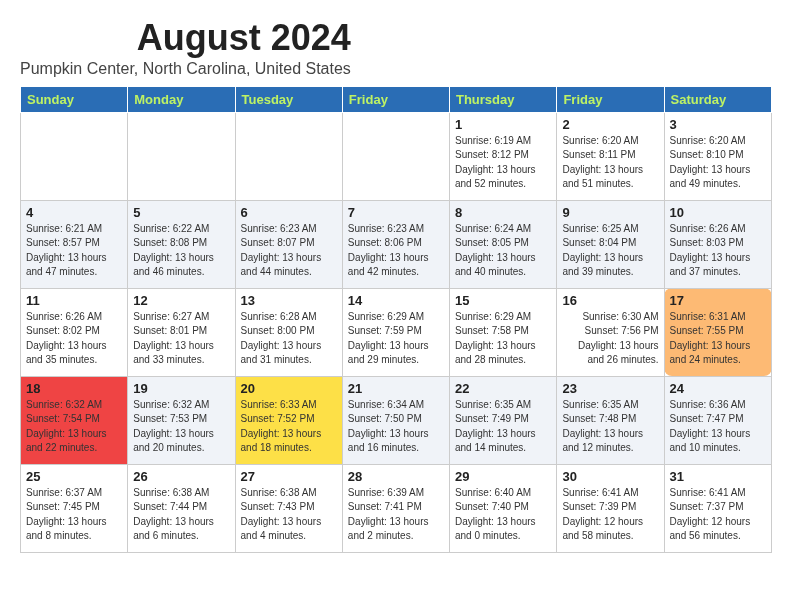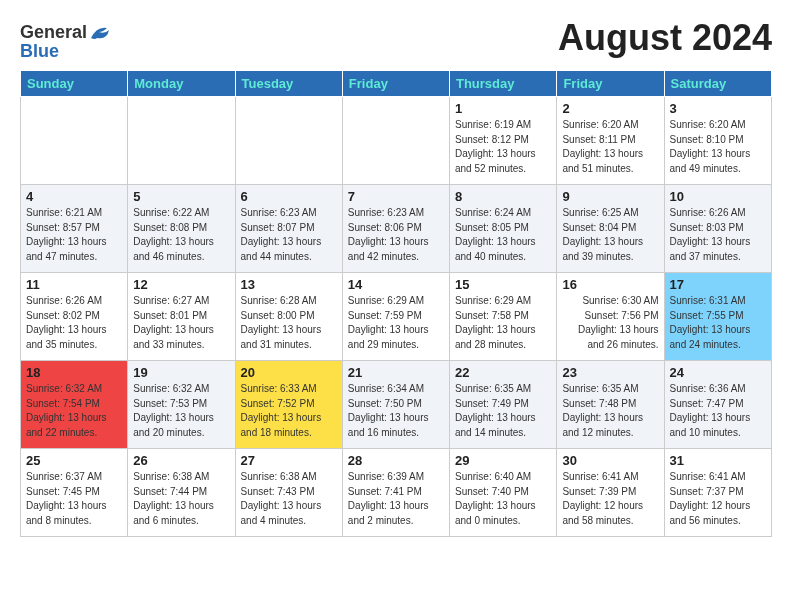--- a/index.html
+++ b/index.html
@@ -57,21 +57,21 @@
       color: #444;
       margin-top: 2px;
     }
     .calendar {
       width: 100%;
       border-collapse: collapse;
       margin-top: 8px;
     }
     .calendar th {
       background: #2a6db5;
-      color: #5eead4;
+      color: #bef264;
       font-size: 13px;
       font-weight: bold;
       padding: 5px 6px;
       text-align: left;
       border: 1px solid #fff;
     }
     .calendar td {
       border: 1px solid #ccc;
       vertical-align: top;
       padding: 4px 5px;
@@ -100,33 +100,23 @@
       font-size: 10px;
       color: #333;
       line-height: 1.45;
     }
   </style>
 </head>
 <body>
 
 <div class="page">
   <div class="header-row">
-    <div class="logo">
-      <div class="logo-text">
-        <span class="logo-general">General</span>
-        <svg class="logo-bird" viewBox="0 0 22 18" xmlns="http://www.w3.org/2000/svg">
-          <path d="M2 14 Q8 2 18 4 Q14 8 10 8 Q16 10 20 6 Q18 16 8 14 Q6 16 2 14Z" fill="#2a6db5"></path>
-        </svg>
-      </div>
-      <div style="margin-top:-2px;">
-        <span class="logo-blue">Blue</span>
-      </div>
-    </div>
     <div class="title-block">
       <div class="main-title">August 2024</div>
+      <div class="subtitle">Pumpkin Center, North Carolina, United States</div>
     </div>
   </div>
 
   <table class="calendar">
     <thead>
       <tr>
         <th>Sunday</th>
         <th>Monday</th>
         <th>Tuesday</th>
         <th>Friday</th>
@@ -250,21 +240,21 @@
 Daylight: 13 hours
 and 28 minutes.</div>
           </td>
           <td style="background: rgb(255, 255, 255); height: 88px;">
             <span class="day-num">16</span>
             <div class="day-info" style="white-space: pre-line; text-align: right;">Sunrise: 6:30 AM
 Sunset: 7:56 PM
 Daylight: 13 hours
 and 26 minutes.</div>
           </td>
-          <td style="background: #7dd3fc; height: 88px;">
+          <td style="background: #fdba74; height: 88px; border-radius: 8px;">
             <span class="day-num">17</span>
             <div class="day-info" style="white-space: pre-line;">Sunrise: 6:31 AM
 Sunset: 7:55 PM
 Daylight: 13 hours
 and 24 minutes.</div>
           </td>
         </tr>
         <tr>
           <td style="background: #ef4444; height: 88px;">
             <span class="day-num">18</span>

